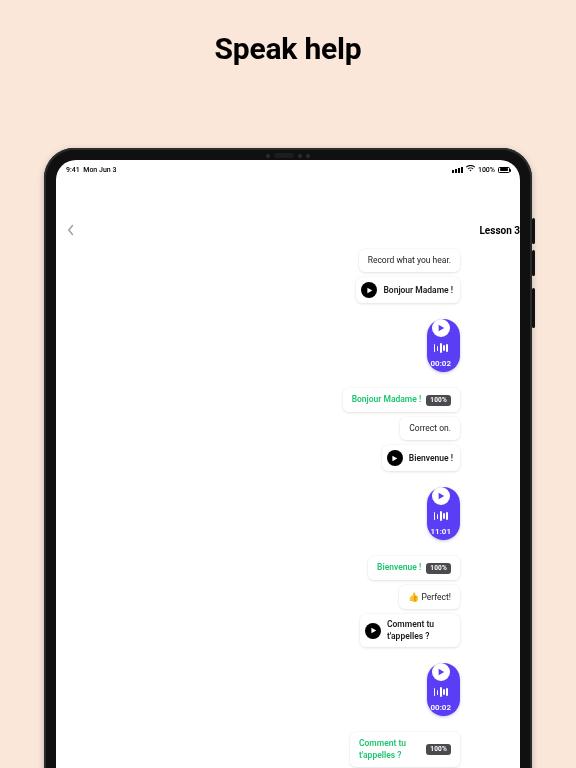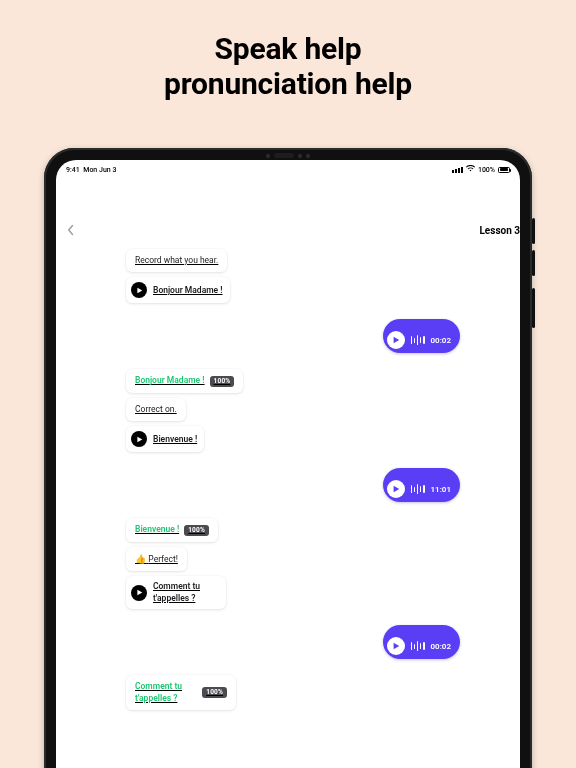--- a/index.html
+++ b/index.html
@@ -54,21 +54,21 @@
 
   
   .nav { height: 26px; display:flex; align-items:center; justify-content:flex-end; position:relative; border-bottom: 0px solid transparent; margin-top: 43px; }
   .nav-title { font-size: 10px; font-weight: 700; color:#000; }
   .back { position:absolute; left:10px; top:50%; transform:translateY(-50%); color:#9ea0a5; }
   .back svg { width:10px; height:12px; display:block; }
 
   
   .conv { flex:1; overflow:hidden; padding: 6px 60px 0 70px; display:flex; flex-direction:column; gap:5px; }
   .row { display:flex; }
-  .row.left { justify-content:flex-start;text-decoration:underline; }
+  .row.left { justify-content:flex-end; }
   .row.right { justify-content:flex-end; }
 
   .bubble {
     background:#fff;
     border-radius: 6px;
     box-shadow: 0 1px 3px rgba(10,10,30,.10), 0 0 0 .5px rgba(0,0,0,.03);
     padding: 6px 9px;
     font-size: 8.5px;
     color:#1b1b1f;
     max-width: 160px;
@@ -90,44 +90,44 @@
   .result-text { color:#1ec672; font-weight:600; font-size:8.5px; }
   .badge {
     background:#4a4a4f; color:#fff; font-size:6.5px; font-weight:700;
     padding:1px 4px; border-radius:3px; letter-spacing:.2px;
   }
 
   
   .voice {
     background:#5a3ef5;
     border-radius: 18px;
-    padding: 12px 9px 4px 4px;
+    padding: 0 9px 4px 4px;
     display:flex; align-items:center; gap:6px;
     box-shadow: 0 1px 3px rgba(30,20,120,.25);
+    flex-direction: column;
   }
   .voice-play {
     width:18px; height:18px; border-radius:50%; background:#fff;
     display:flex; align-items:center; justify-content:center; flex-shrink:0;
   }
   .voice-play svg { width:8px; height:8px; fill:#5a3ef5; }
   .wave { display:flex; align-items:center; gap:1.5px; }
   .wave span { width:1.6px; background:#fff; border-radius:1px; display:inline-block; }
   .wave span:nth-child(1){height:8px} .wave span:nth-child(2){height:5px}
   .wave span:nth-child(3){height:10px} .wave span:nth-child(4){height:6px}
   .wave span:nth-child(5){height:8px}
   .voice-time { color:#fff; font-size:8px; font-weight:600; }
   .spacer6{height:6px;}
 </style>
 </head>
 <body>
 
 <div class="headline">
   <h1>
     <span>Speak help</span><br>
-    <span>pronunciation help</span>
   </h1>
 </div>
 
 <div class="device">
   <div class="side-btn b1"></div>
   <div class="side-btn b2"></div>
   <div class="side-btn b3"></div>
   <div class="cam-notch">
     <span class="cam-dot"></span>
       <span class="cam-pill"></span>

